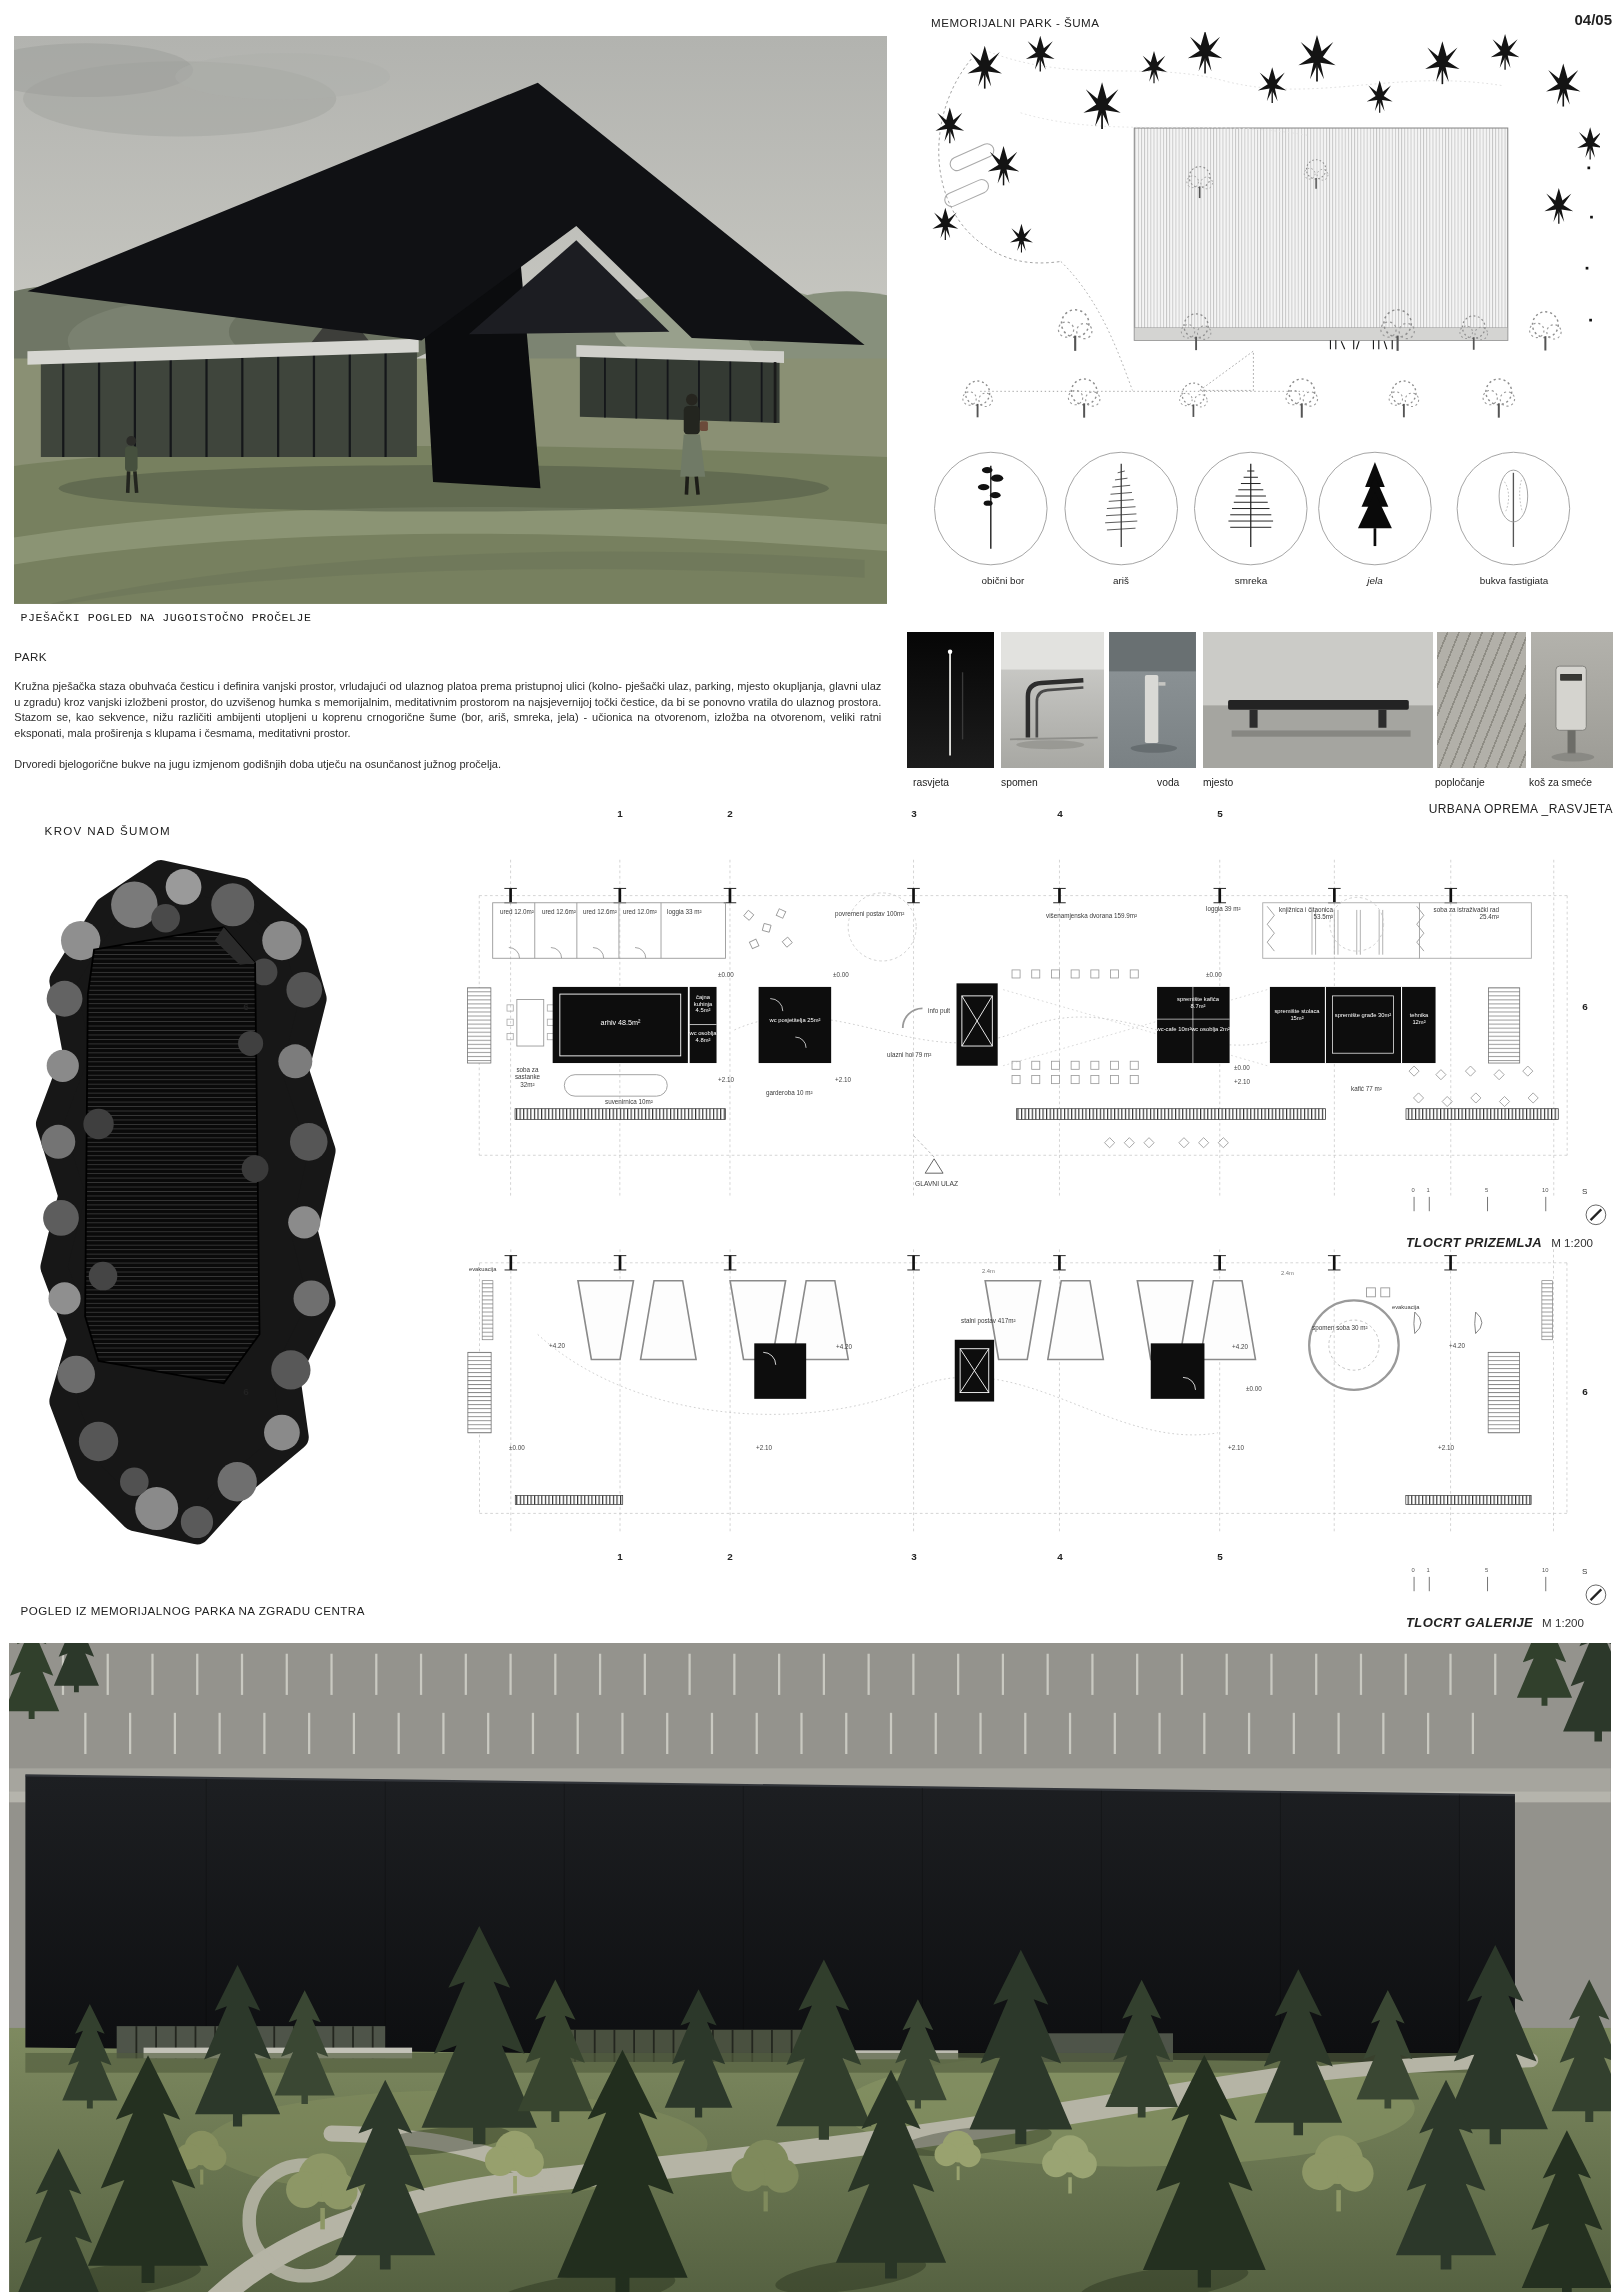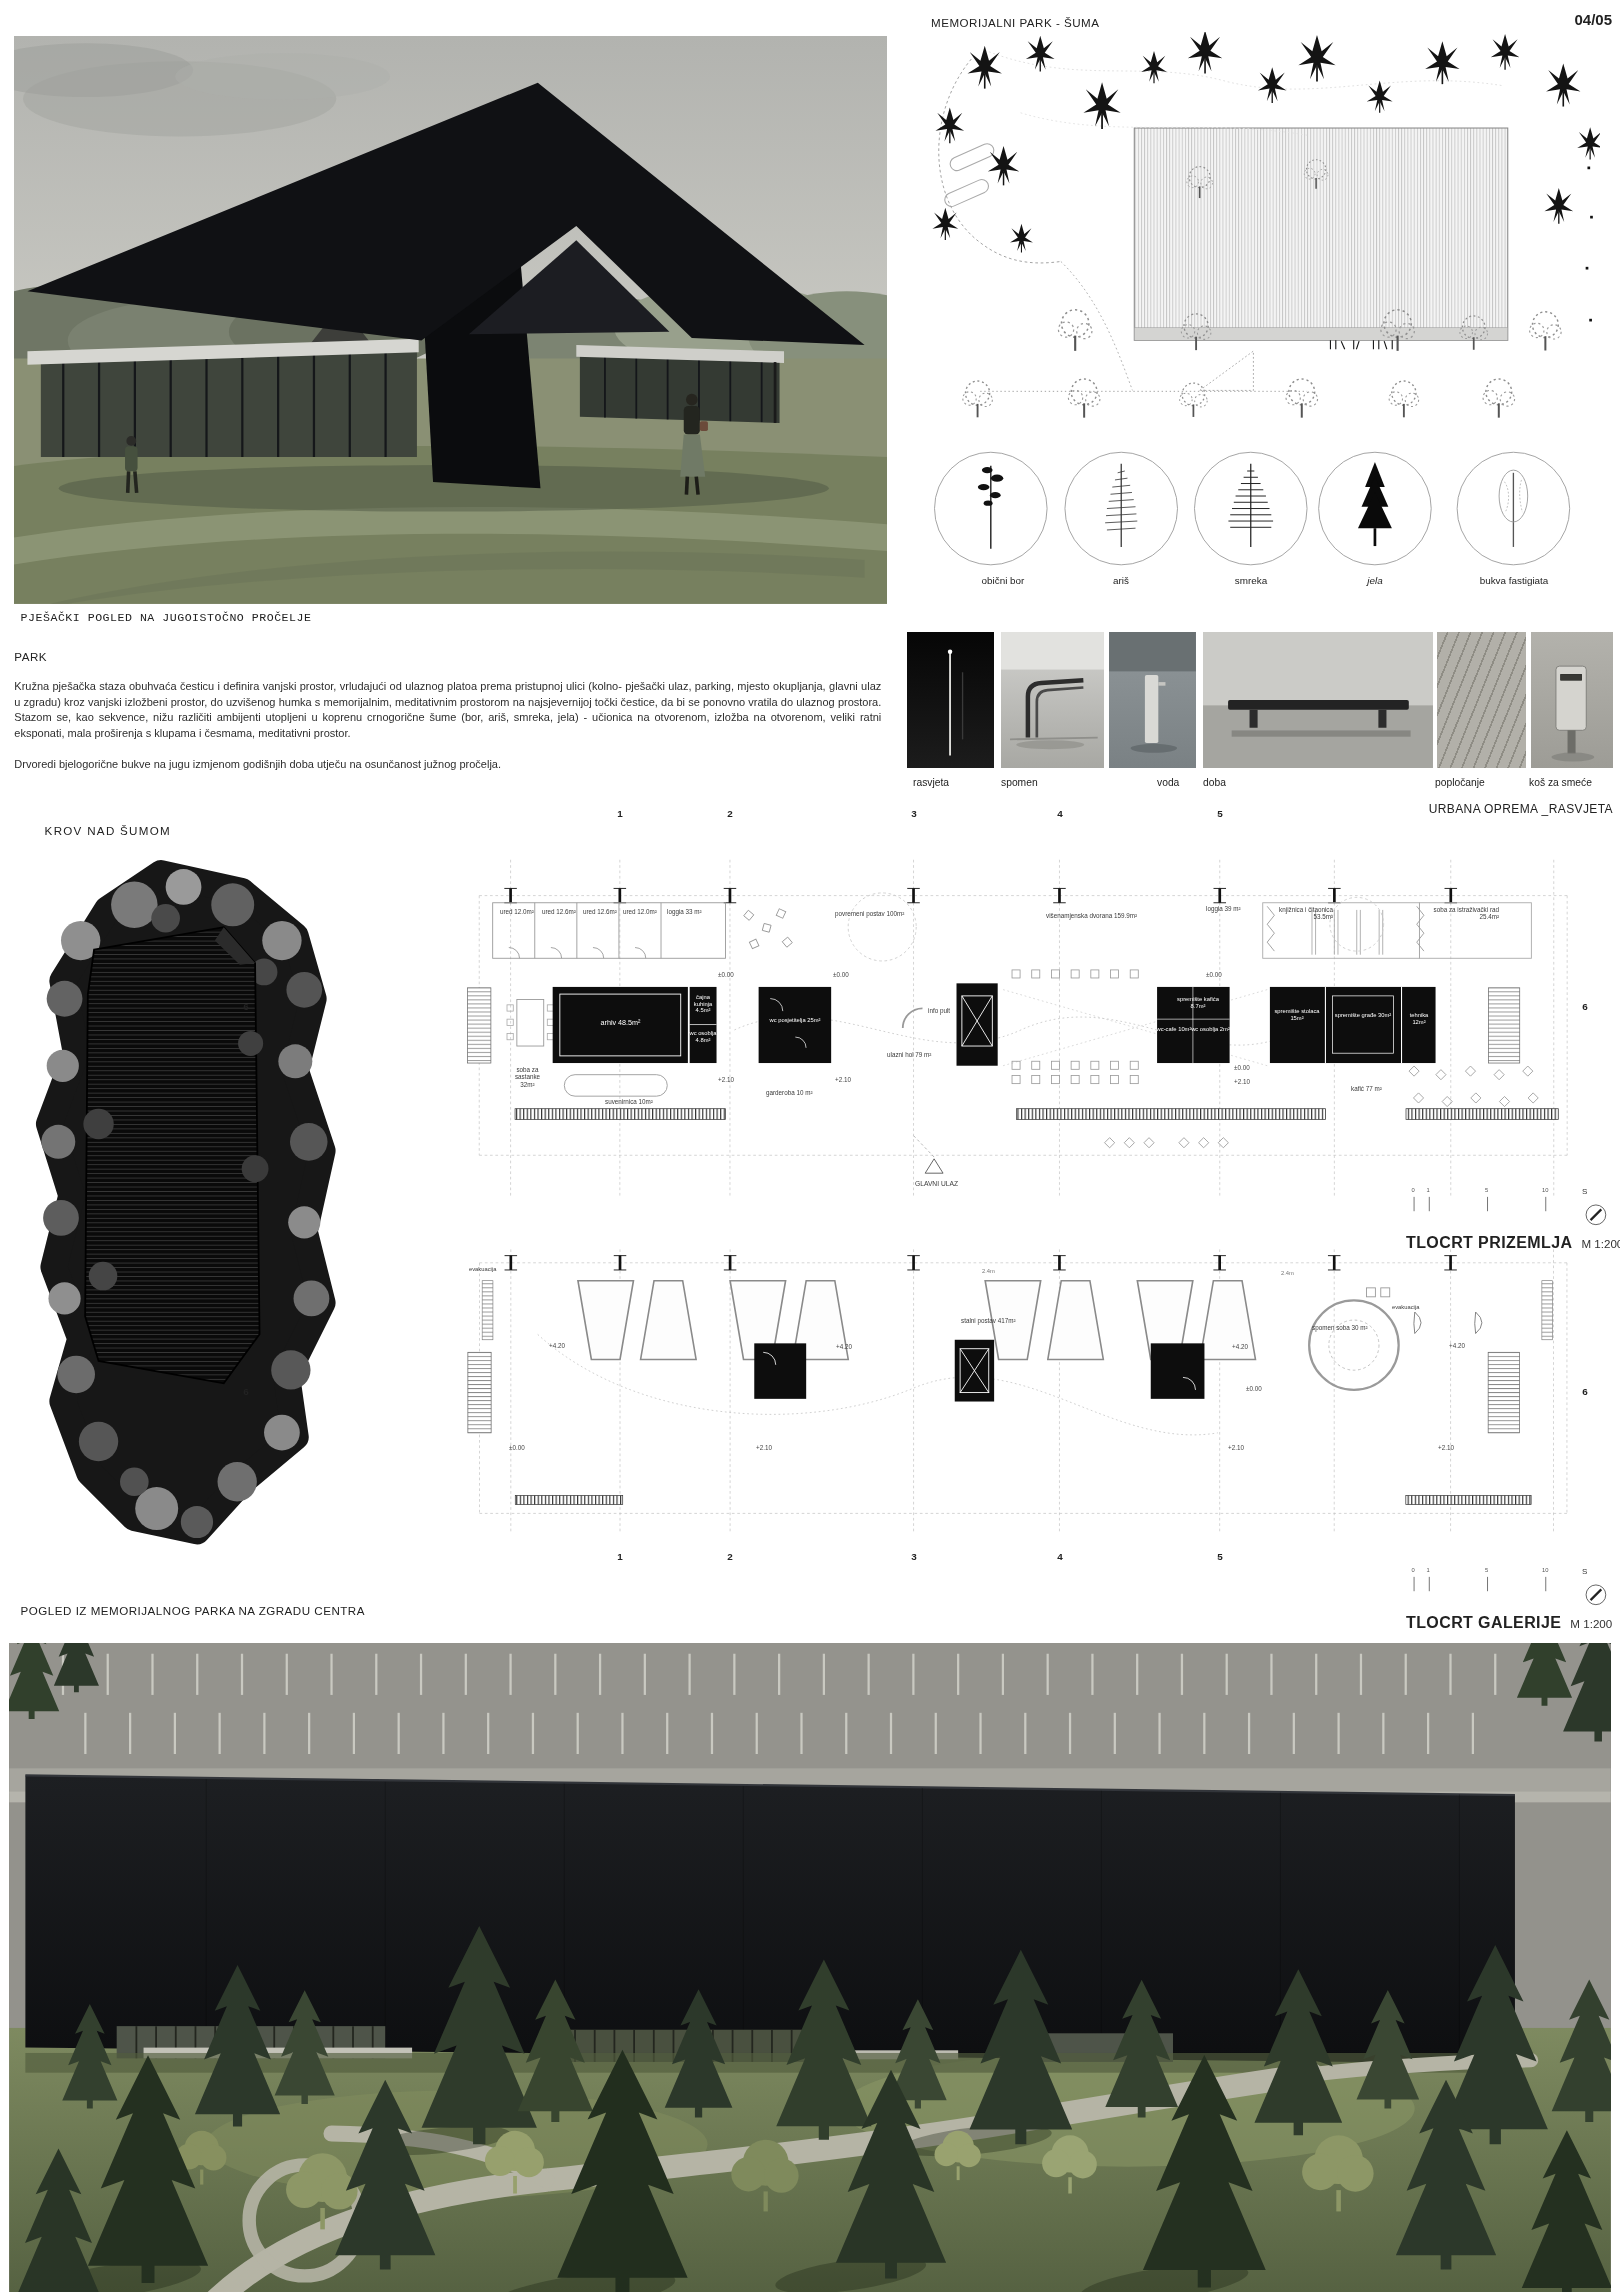--- a/index.html
+++ b/index.html
@@ -9,21 +9,21 @@
   .cap{position:absolute;font-size:11.6px;letter-spacing:0.5px;color:#222;white-space:nowrap;}
   .lbl{position:absolute;font-size:6.3px;color:#3a3a3a;line-height:1.18;white-space:nowrap;}
   .lblw{white-space:normal;}
   .wl{position:absolute;font-size:5.8px;color:#fff;line-height:1.15;text-align:center;white-space:normal;}
   .lvl{position:absolute;font-size:6.3px;color:#444;white-space:nowrap;}
   .gridnum{position:absolute;font-size:9.9px;font-weight:bold;color:#222;width:18px;text-align:center;}
   .treelbl{position:absolute;top:0;font-size:9.9px;color:#222;width:116px;text-align:center;}
   .eqlbl{position:absolute;font-size:10.3px;color:#222;white-space:nowrap;}
   .photo{position:absolute;overflow:hidden;}
   .sbnum{position:absolute;font-size:5.8px;color:#555;}
-  .pcap-b{font-weight:bold;font-size:16px;letter-spacing:0.4px;}
+  .pcap-b{font-weight:bold;font-size:13px;letter-spacing:0.4px;font-style:italic;}
   .pcap-s{font-size:11.6px;color:#333;margin-left:9px;}
   svg{display:block;}
 </style>
 </head>
 <body>
 
 <div class="board">
 
   <div class="cap" style="left:931px;top:16px;">MEMORIJALNI PARK - ŠUMA</div>
   <div class="abs" style="left:1522px;top:10.7px;width:90px;text-align:right;font-size:15px;font-weight:bold;">04/05</div>
@@ -298,21 +298,21 @@
         <rect x="28" y="38" width="34" height="72" rx="4" fill="#d5d4cf" stroke="#7d7d78"></rect>
         <rect x="33" y="47" width="24" height="7" fill="#39393six" style=""></rect>
         <rect x="33" y="47" width="24" height="7" fill="#393935"></rect>
         <rect x="41" y="110" width="9" height="26" fill="#6d6d68"></rect>
         <ellipse cx="47" cy="140" rx="24" ry="5" fill="#7c7c76" opacity=".6"></ellipse>
       </svg>
   </div>
   <div class="eqlbl" style="left:913px;top:777px;">rasvjeta</div>
   <div class="eqlbl" style="left:1001px;top:777px;">spomen</div>
   <div class="eqlbl" style="left:1109px;top:777px;margin-left:48px;">voda</div>
-  <div class="eqlbl" style="left:1203px;top:777px;">doba</div>
+  <div class="eqlbl" style="left:1203px;top:777px;">mjesto</div>
   <div class="eqlbl" style="left:1435px;top:777px;">popločanje</div>
   <div class="eqlbl" style="left:1529px;top:777px;">koš za smeće</div>
   <div class="abs" style="left:1290px;top:802px;width:323px;text-align:right;font-size:12px;letter-spacing:0.4px;">URBANA OPREMA _RASVJETA</div>
 
   <div class="cap" style="left:20.6px;top:824px;letter-spacing:1.3px;padding-left:24px;">KROV NAD ŠUMOM</div>
   <div class="abs" style="left:27px;top:855px;width:322px;height:690px;">
     <svg width="322" height="690" viewBox="0 0 360 770">
       <defs>
         <pattern id="rr" width="8" height="5" patternUnits="userSpaceOnUse">
           <rect width="8" height="5" fill="#0a0a0a"></rect>

